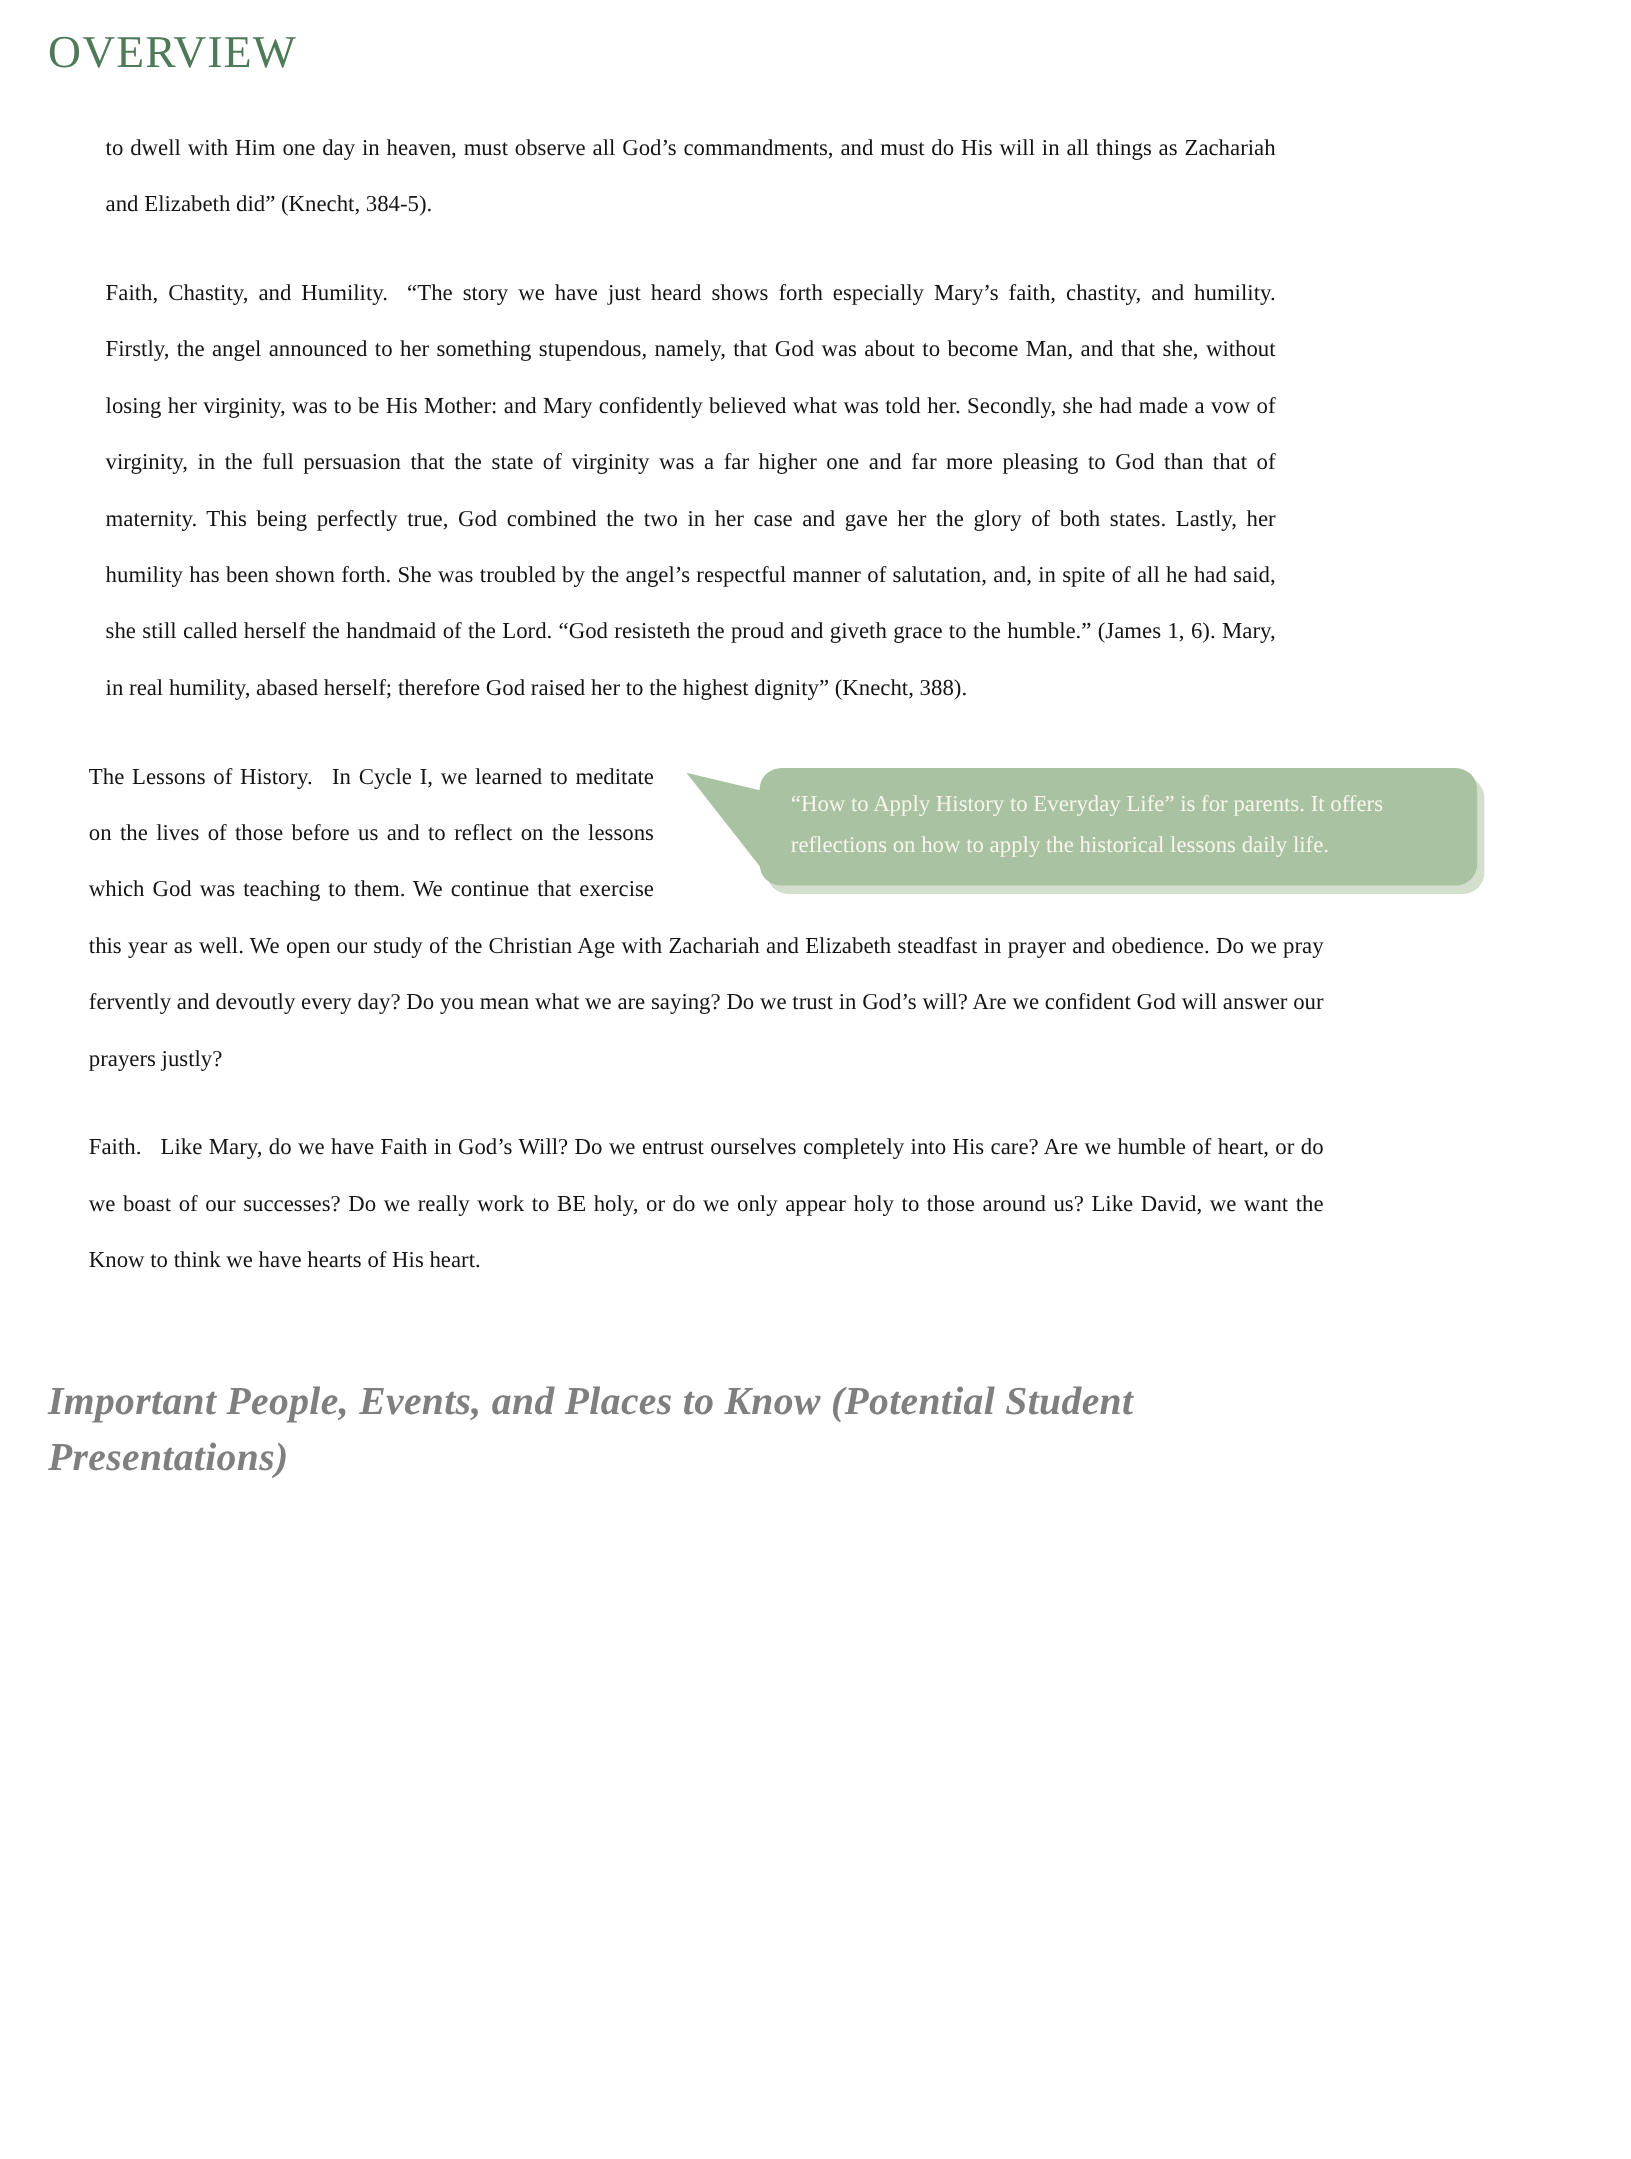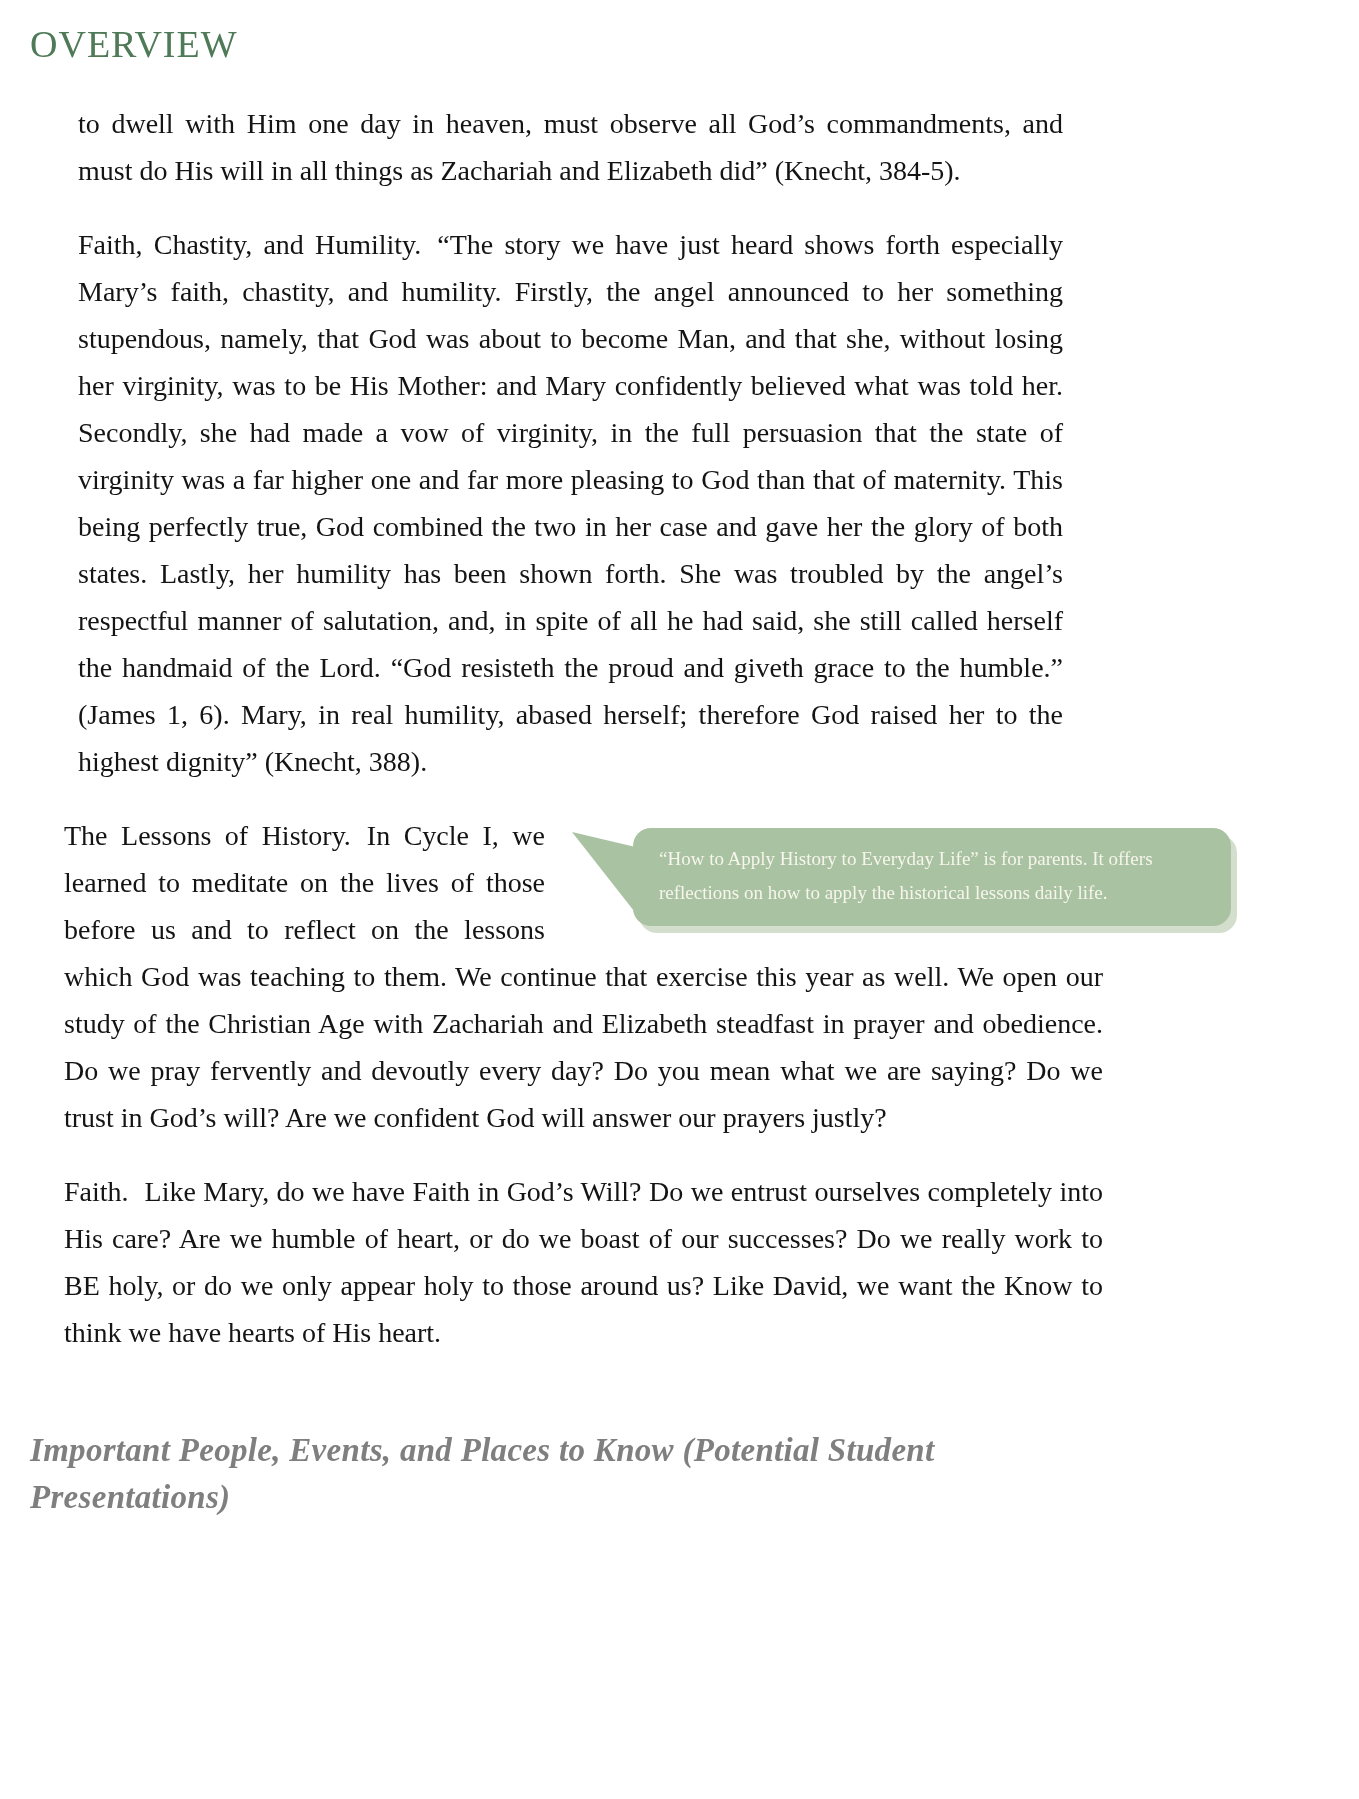--- a/index.html
+++ b/index.html
@@ -10,29 +10,29 @@
     --heading-gray:#7f7f7f;
     --bullet-green:#8aa87f;
     --body-ink:#141414;
   }
   html,body{margin:0;padding:0;background:#ffffff;}
   .page{
     width:1359px;height:1799px;background:#fff;overflow:hidden;
     font-family:"Liberation Serif","DejaVu Serif",serif;
     color:var(--body-ink);
     box-sizing:border-box;
-    padding:20px 256px 0 30px;
+    padding:20px 256px 0 40px;
     position:relative;
   }
   .page-title{
     font-size:38px;font-weight:400;letter-spacing:1px;
     color:var(--title-green);
     margin:2px 0 34px 0;
   }
-  p{margin:0 0 27px 0;font-size:28px;line-height:47px;text-align:justify;}
+  p{margin:0 0 27px 0;font-size:19px;line-height:47px;text-align:justify;}
   .quote-block{margin-left:48px;margin-right:40px;}
   .lead{margin-right:16px;}
   .indent-1{margin-left:34px;}
   .apply-heading{
     font-size:29px;font-weight:bold;color:#000;
     margin:36px 0 28px 0;line-height:42px;
   }
   .important-heading{
     font-size:33px;font-weight:bold;color:var(--heading-gray);
     margin:44px 0 0 0;line-height:47px;letter-spacing:0.3px;font-style:italic;

